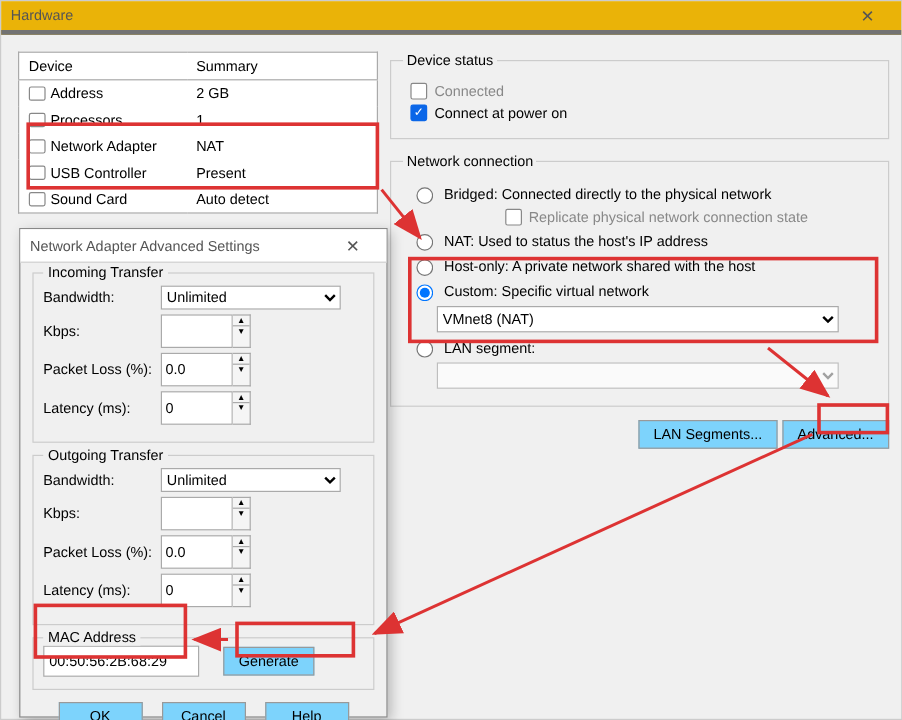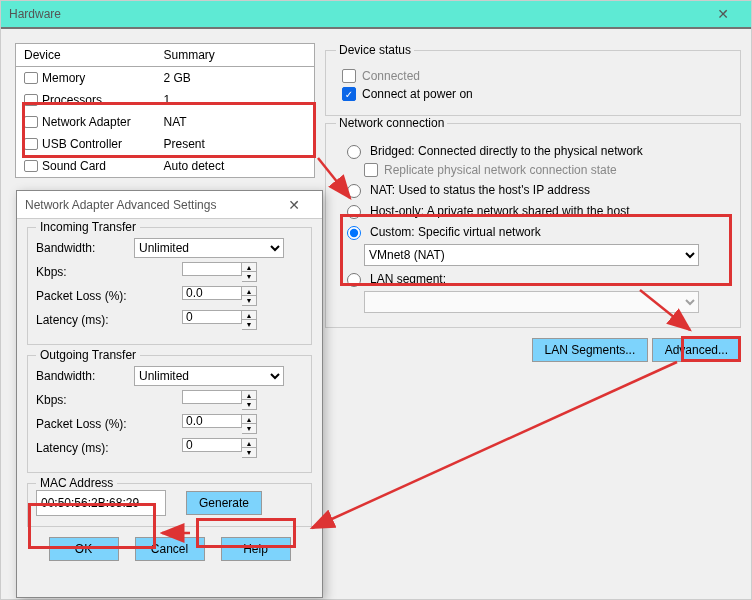--- a/index.html
+++ b/index.html
@@ -1,49 +1,49 @@
 <!DOCTYPE html>
 <html><head>
 <meta charset="utf-8">
 <style>
   * { box-sizing: border-box; font-family: "Segoe UI", Tahoma, sans-serif; font-size: 12px; }
   body { margin:0; background:#f5f5f5; width:752px; height:600px; position:relative; overflow:hidden; }
   .dialog-main { position:absolute; top:0; left:0; width:752px; height:600px; background:#f0f0f0; border:1px solid #ccc; }
-  .titlebar { height:28px; background:#5eead4; border-bottom:2px solid #737373; display:flex; align-items:center; padding:0 8px; }
+  .titlebar { height:28px; background:#eab308; border-bottom:4px solid #737373; display:flex; align-items:center; padding:0 8px; }
   .titlebar .title { flex:1; color:#555; }
   .titlebar .close { width:40px; text-align:center; color:#555; font-size:14px; cursor:pointer; }
   .body { display:flex; padding:14px 10px 10px 14px; gap:10px; }
   .left-col { width:300px; }
   .right-col { flex:1; }
   .devtable { width:100%; border:1px solid #aaa; border-collapse:collapse; background:#fff; }
   .devtable th, .devtable td { text-align:left; padding:4px 8px; font-weight:normal;margin-top:48px; }
   .devtable th { border-bottom:1px solid #aaa; color:#000; }
   .devtable tr.row td { height:18px; }
   .devcell { display:flex; align-items:center; gap:4px; }
   .ico { width:14px; height:12px; display:inline-block; border:1px solid #888; border-radius:2px; }
-  fieldset.grp { border:1px solid #ccc; margin:0 0 0 0; padding:8px 10px 10px 10px; }
+  fieldset.grp { border:1px solid #ccc; margin:0 0 11px 0; padding:8px 10px 10px 10px; }
   fieldset.grp legend { color:#000; padding:0 3px; }
   .radiorow, .checkrow { display:flex; align-items:center; gap:6px; margin:4px 0 4px 6px; }
   .radiorow input[type=radio] { width:14px; height:14px; }
   .chk { width:14px; height:14px; border:1px solid #888; background:#fff; border-radius:2px; display:inline-flex; align-items:center; justify-content:center; }
   .chk.checked { background:#0a66e8; border-color:#0a66e8; color:#fff; font-size:10px; }
   select.wide { width:100%; height:22px; background:#fff; border:1px solid #aaa; }
   .btn { background:#7dd3fc; border:1px solid #999; padding:4px 12px; cursor:pointer; }
   .rightbtns { text-align:right; margin-top:10px; }
   .sublabel.disabled { color:#888; }
-  .indent { margin-left:28px; }
+  .indent { margin-left:28px;justify-content:center; }
   .dialog-adv { position:absolute; left:16px; top:190px; width:307px; height:408px; background:#f0f0f0; border:1px solid #888; box-shadow:3px 3px 10px rgba(0,0,0,0.25); }
   .dialog-adv .titlebar { background:#fff; border-bottom:1px solid #ccc; }
   .adv-body { padding:8px 10px; }
   .adv-field { border:1px solid #ccc; padding:6px 8px 10px 8px; margin-bottom:10px; position:relative; }
   .adv-field .legend { position:absolute; top:-8px; left:8px; background:#f0f0f0; padding:0 4px; }
   .rowf { display:flex; align-items:center; margin:4px 0; gap:6px; }
   .rowf label { width:92px; }
   .spin { display:inline-flex; }
-  .spin input { width:60px; height:14px; border:1px solid #aaa; padding:0 3px;margin-left:48px; }
+  .spin input { width:60px; height:28px; border:1px solid #aaa; padding:0 3px; }
   .spin .arrows { display:flex; flex-direction:column; border:1px solid #aaa; border-left:none; background:#f5f5f5; }
   .spin .arrows span { width:14px; height:9px; font-size:7px; text-align:center; line-height:9px; cursor:pointer; }
   .spin .arrows span:first-child { border-bottom:1px solid #aaa; }
   select.combo { width:150px; height:20px; background:#fff; border:1px solid #aaa; }
   .mac-row { display:flex; align-items:center; gap:20px; }
   .mac-input { width:130px; height:16px; border:1px solid #aaa; background:#fff; padding:12px 4px; }
   .footer-btns { display:flex; justify-content:center; gap:16px; margin-top:8px; }
   .footer-btns .btn { width:70px; }
   .annot { position:absolute; border:3px solid #d33; pointer-events:none; }
   .arrow { pointer-events:none; }
@@ -62,21 +62,21 @@
       <table class="devtable">
         <tbody>
             <tr>
           <th style="width:140px">Device</th>
           <th>Summary</th>
         </tr>
         <tr class="row">
               <td>
                 <span class="devcell">
                   <span class="ico"></span>
-                  <span>Memory</span>
+                  <span>Address</span>
                 </span>
               </td>
               <td>2 GB</td>
             </tr>
         <tr class="row">
               <td>
                 <span class="devcell">
                   <span class="ico"></span>
                   <span>Processors</span>
                 </span>

